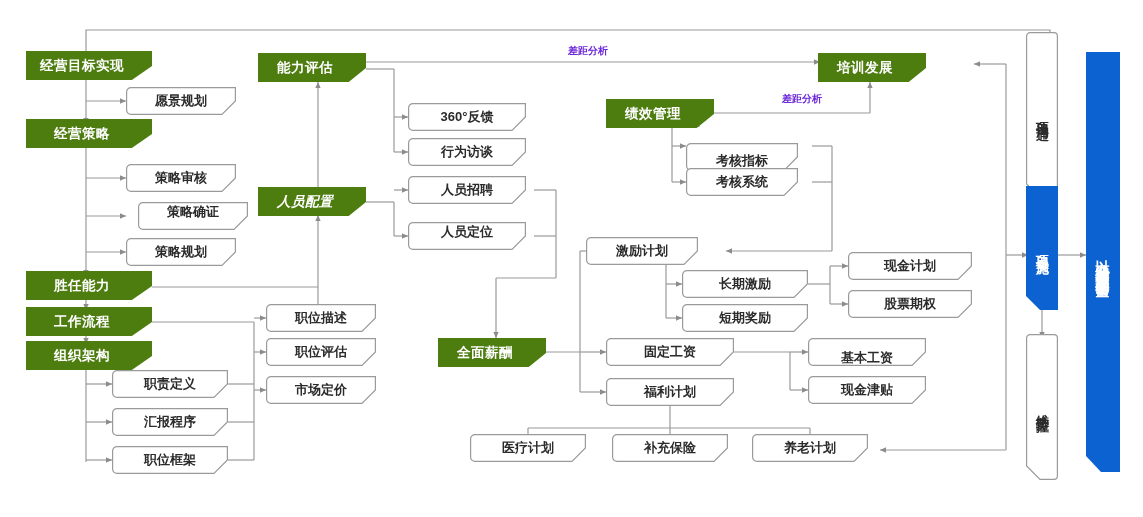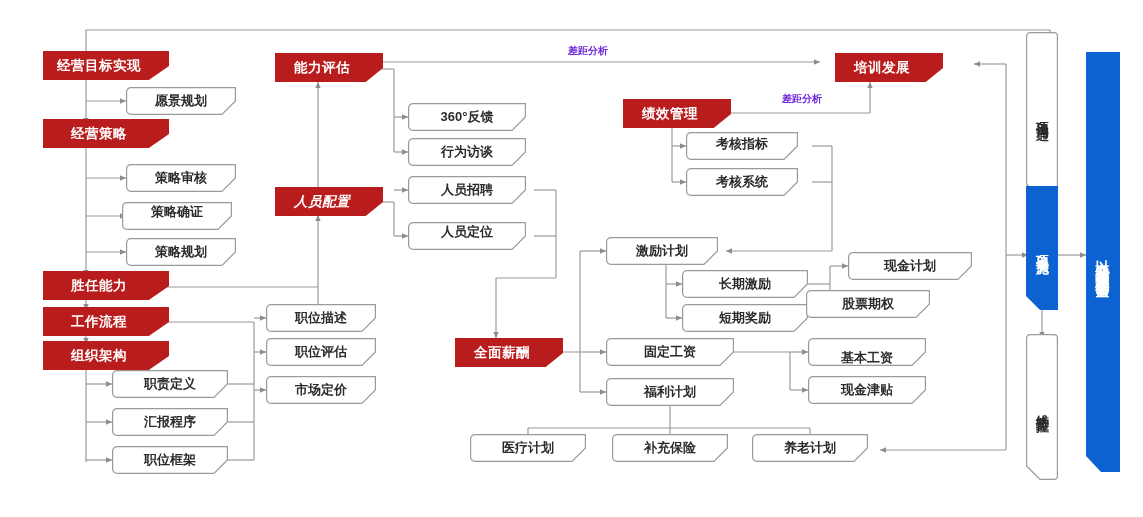--- a/index.html
+++ b/index.html
@@ -30,27 +30,26 @@
     box-sizing: border-box;
     display: flex;
     align-items: center;
     justify-content: center;
     font-weight: bold;
     letter-spacing: 0.5px;
     white-space: nowrap;
   }
   
   .banner {
-    background: #b91c1c;
+    background: #4d7c0f;
     color: #ffffff;
     font-size: 13.5px;
     -webkit-clip-path: polygon(0 0, 100% 0, 100% 52%, 84% 100%, 0 100%);
     clip-path: polygon(0 0, 100% 0, 100% 52%, 84% 100%, 0 100%);
     padding-right: 14px;
-    margin-left: 17px;
   }
   
   .notch {
     position: absolute;
     box-sizing: border-box;
   }
   .notch .lbl {
     position: absolute;
     inset: 0;
     display: flex;
@@ -247,21 +246,21 @@
     <div class="lbl">愿景规划</div>
   </div>
 
   <div class="notch" style="left:126px; top:164px; width:110px; height:28px;">
     <svg class="outline" width="110" height="28" viewBox="0 0 110 28">
       <path d="M5 0.6 H109.4 V14 L96 27.4 H5 A4.4 4.4 0 0 1 0.6 23 V5 A4.4 4.4 0 0 1 5 0.6 Z" fill="#ffffff" stroke="#9a9a9a" stroke-width="1.2"></path>
     </svg>
     <div class="lbl">策略审核</div>
   </div>
 
-  <div class="notch" style="left:122px; top:202px; width:110px; height:20px;">
+  <div class="notch" style="left:138px; top:202px; width:110px; height:20px;">
     <svg class="outline" width="110" height="28" viewBox="0 0 110 28">
       <path d="M5 0.6 H109.4 V14 L96 27.4 H5 A4.4 4.4 0 0 1 0.6 23 V5 A4.4 4.4 0 0 1 5 0.6 Z" fill="#ffffff" stroke="#9a9a9a" stroke-width="1.2"></path>
     </svg>
     <div class="lbl">策略确证</div>
   </div>
 
   <div class="notch" style="left:126px; top:238px; width:110px; height:28px;">
     <svg class="outline" width="110" height="28" viewBox="0 0 110 28">
       <path d="M5 0.6 H109.4 V14 L96 27.4 H5 A4.4 4.4 0 0 1 0.6 23 V5 A4.4 4.4 0 0 1 5 0.6 Z" fill="#ffffff" stroke="#9a9a9a" stroke-width="1.2"></path>
     </svg>
@@ -331,35 +330,35 @@
     <div class="lbl">人员招聘</div>
   </div>
 
   <div class="notch" style="left:408px; top:222px; width:118px; height:20px;">
     <svg class="outline" width="118" height="28" viewBox="0 0 118 28">
       <path d="M5 0.6 H117.4 V14 L104 27.4 H5 A4.4 4.4 0 0 1 0.6 23 V5 A4.4 4.4 0 0 1 5 0.6 Z" fill="#ffffff" stroke="#9a9a9a" stroke-width="1.2"></path>
     </svg>
     <div class="lbl">人员定位</div>
   </div>
 
-  <div class="notch" style="left:686px; top:132px; width:112px; height:24px;">
+  <div class="notch" style="left:686px; top:143px; width:112px; height:36px;">
     <svg class="outline" width="112" height="28" viewBox="0 0 112 28">
       <path d="M5 0.6 H111.4 V14 L98 27.4 H5 A4.4 4.4 0 0 1 0.6 23 V5 A4.4 4.4 0 0 1 5 0.6 Z" fill="#ffffff" stroke="#9a9a9a" stroke-width="1.2"></path>
     </svg>
     <div class="lbl">考核指标</div>
   </div>
 
   <div class="notch" style="left:686px; top:168px; width:112px; height:28px;">
     <svg class="outline" width="112" height="28" viewBox="0 0 112 28">
       <path d="M5 0.6 H111.4 V14 L98 27.4 H5 A4.4 4.4 0 0 1 0.6 23 V5 A4.4 4.4 0 0 1 5 0.6 Z" fill="#ffffff" stroke="#9a9a9a" stroke-width="1.2"></path>
     </svg>
     <div class="lbl">考核系统</div>
   </div>
 
-  <div class="notch" style="left:606px; top:237px; width:112px; height:28px;">
+  <div class="notch" style="left:586px; top:237px; width:112px; height:28px;">
     <svg class="outline" width="112" height="28" viewBox="0 0 112 28">
       <path d="M5 0.6 H111.4 V14 L98 27.4 H5 A4.4 4.4 0 0 1 0.6 23 V5 A4.4 4.4 0 0 1 5 0.6 Z" fill="#ffffff" stroke="#9a9a9a" stroke-width="1.2"></path>
     </svg>
     <div class="lbl">激励计划</div>
   </div>
 
   <div class="notch" style="left:682px; top:270px; width:126px; height:28px;">
     <svg class="outline" width="126" height="28" viewBox="0 0 126 28">
       <path d="M5 0.6 H125.4 V14 L112 27.4 H5 A4.4 4.4 0 0 1 0.6 23 V5 A4.4 4.4 0 0 1 5 0.6 Z" fill="#ffffff" stroke="#9a9a9a" stroke-width="1.2"></path>
     </svg>
@@ -373,21 +372,21 @@
     <div class="lbl">短期奖励</div>
   </div>
 
   <div class="notch" style="left:848px; top:252px; width:124px; height:28px;">
     <svg class="outline" width="124" height="28" viewBox="0 0 124 28">
       <path d="M5 0.6 H123.4 V14 L110 27.4 H5 A4.4 4.4 0 0 1 0.6 23 V5 A4.4 4.4 0 0 1 5 0.6 Z" fill="#ffffff" stroke="#9a9a9a" stroke-width="1.2"></path>
     </svg>
     <div class="lbl">现金计划</div>
   </div>
 
-  <div class="notch" style="left:806px; top:290px; width:124px; height:28px;">
+  <div class="notch" style="left:848px; top:290px; width:124px; height:28px;">
     <svg class="outline" width="124" height="28" viewBox="0 0 124 28">
       <path d="M5 0.6 H123.4 V14 L110 27.4 H5 A4.4 4.4 0 0 1 0.6 23 V5 A4.4 4.4 0 0 1 5 0.6 Z" fill="#ffffff" stroke="#9a9a9a" stroke-width="1.2"></path>
     </svg>
     <div class="lbl">股票期权</div>
   </div>
 
   <div class="notch" style="left:606px; top:338px; width:128px; height:28px;">
     <svg class="outline" width="128" height="28" viewBox="0 0 128 28">
       <path d="M5 0.6 H127.4 V14 L114 27.4 H5 A4.4 4.4 0 0 1 0.6 23 V5 A4.4 4.4 0 0 1 5 0.6 Z" fill="#ffffff" stroke="#9a9a9a" stroke-width="1.2"></path>
     </svg>

